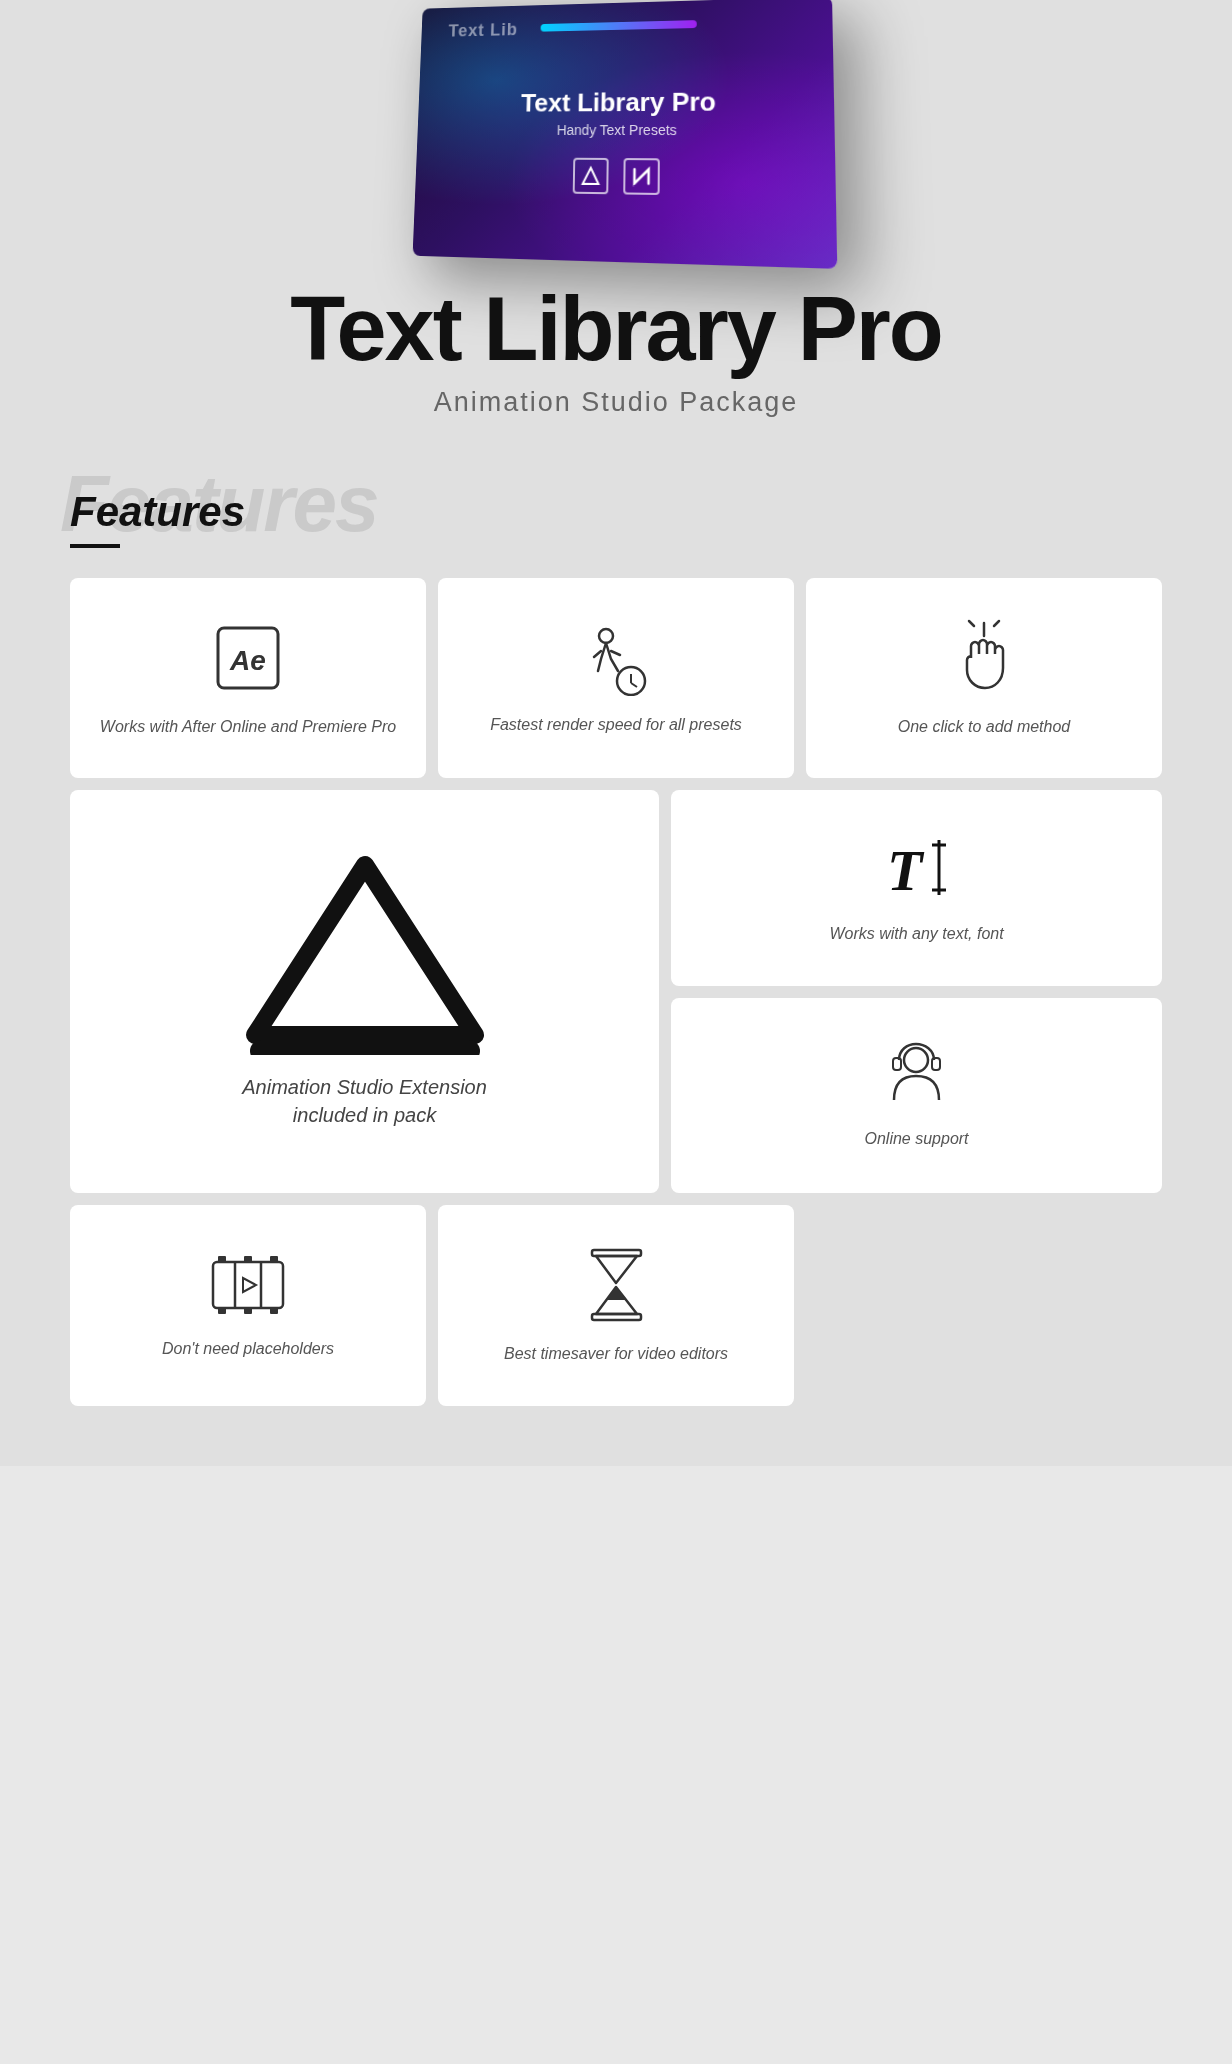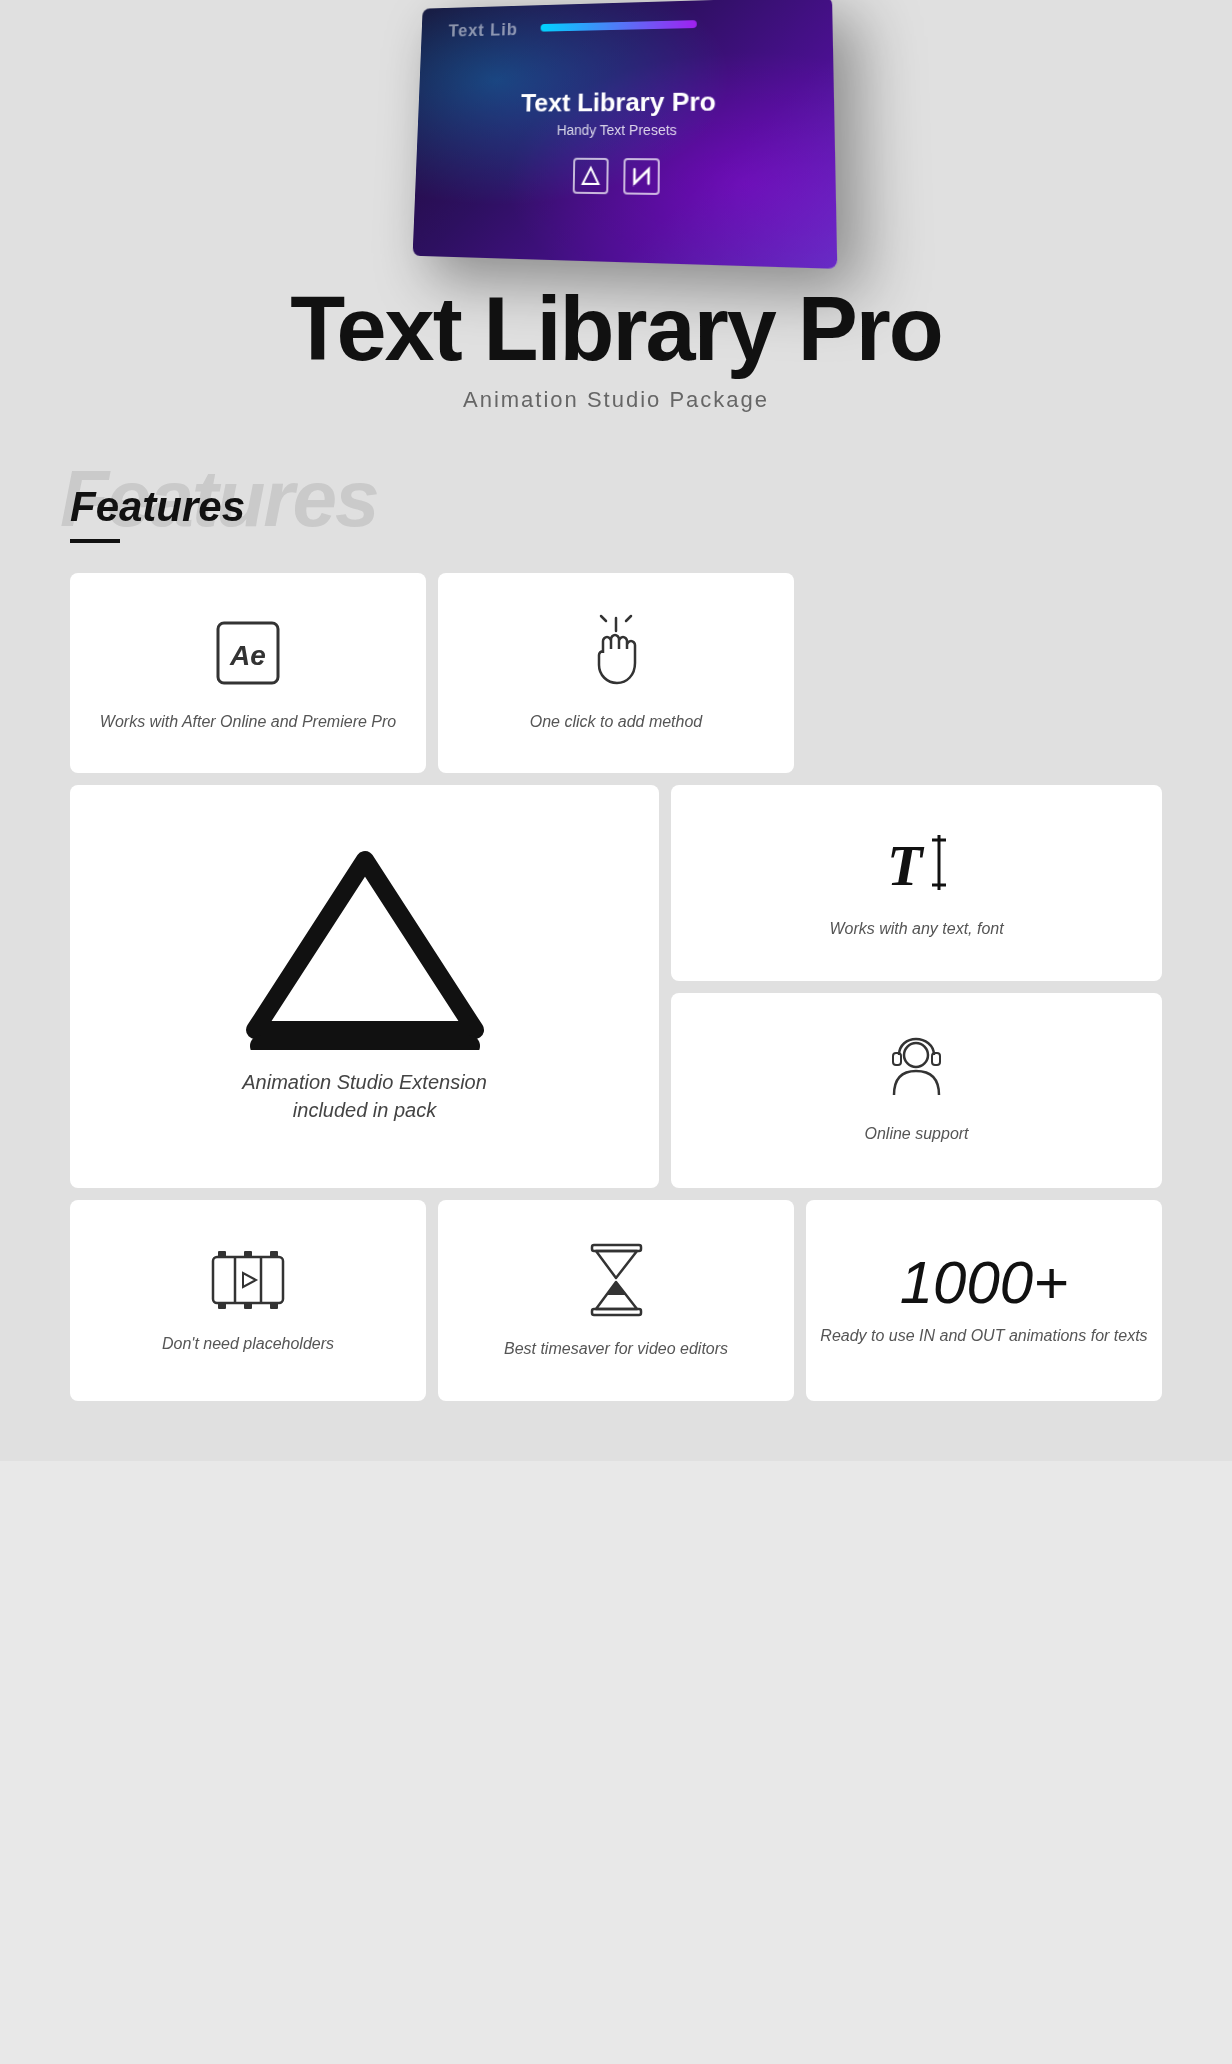--- a/index.html
+++ b/index.html
@@ -108,21 +108,21 @@
       font-size: 90px;
       font-weight: 900;
       color: #111;
       text-align: center;
       line-height: 1.1;
       margin-top: 20px;
       letter-spacing: -2px;
     }
 
     .product-subtitle {
-      font-size: 22px;
+      font-size: 27px;
       color: #666;
       text-align: center;
       margin-top: 8px;
       letter-spacing: 2px;
     }
 
     .features-section {
       background: #e0e0e0;
       padding: 40px 70px 60px;
       font-style: italic;
@@ -268,20 +268,38 @@
       <div class="feature-icon">
         <svg width="80" height="80" viewBox="0 0 80 80" fill="none" xmlns="http://www.w3.org/2000/svg">
           <rect x="10" y="10" width="60" height="60" rx="6" stroke="#333" stroke-width="3" fill="none"></rect>
           <text x="40" y="52" text-anchor="middle" font-size="28" font-weight="600" fill="#333" font-family="Arial">Ae</text>
         </svg>
       </div>
       <p class="feature-label">Works with After Online
 and Premiere Pro</p>
     </div>
 
+    <div class="feature-card">
+      <div class="feature-icon">
+        <svg width="80" height="75" viewBox="0 0 80 75" fill="none" xmlns="http://www.w3.org/2000/svg">
+
+          <circle cx="55" cy="60" r="14" stroke="#333" stroke-width="2.5" fill="none"></circle>
+          <line x1="55" y1="53" x2="55" y2="62" stroke="#333" stroke-width="2"></line>
+          <line x1="55" y1="62" x2="61" y2="66" stroke="#333" stroke-width="2"></line>
+
+          <circle cx="30" cy="15" r="7" stroke="#333" stroke-width="2.5" fill="none"></circle>
+          <path d="M30 22 L25 38 L22 50" stroke="#333" stroke-width="2.5" stroke-linecap="round"></path>
+          <path d="M30 22 L35 38 L42 50" stroke="#333" stroke-width="2.5" stroke-linecap="round"></path>
+          <path d="M25 30 L18 36" stroke="#333" stroke-width="2.5" stroke-linecap="round"></path>
+          <path d="M35 30 L44 34" stroke="#333" stroke-width="2.5" stroke-linecap="round"></path>
+        </svg>
+      </div>
+      <p class="feature-label">Fastest render speed
+for all presets</p>
+    </div>
 
     <div class="feature-card">
       <div class="feature-icon">
         <svg width="70" height="80" viewBox="0 0 70 80" fill="none" xmlns="http://www.w3.org/2000/svg">
 
           <line x1="35" y1="5" x2="35" y2="18" stroke="#333" stroke-width="2.5" stroke-linecap="round"></line>
           <line x1="25" y1="8" x2="20" y2="3" stroke="#333" stroke-width="2.5" stroke-linecap="round"></line>
           <line x1="45" y1="8" x2="50" y2="3" stroke="#333" stroke-width="2.5" stroke-linecap="round"></line>
 
           <path d="M22 40 L22 28 C22 26 24 24 26 24 C28 24 30 26 30 28 L30 36 L30 26 C30 24 32 22 34 22 C36 22 38 24 38 26 L38 36 L38 28 C38 26 40 24 42 24 C44 24 46 26 46 28 L46 36 L46 32 C46 30 48 28 50 28 C52 28 54 30 54 32 L54 50 C54 62 46 70 36 70 C26 70 18 62 18 52 L18 42 C18 40 20 38 22 38 Z" stroke="#333" stroke-width="2.5" fill="none"></path>
@@ -373,21 +391,15 @@
           <path d="M12 11 L32 38 L53 11 Z" stroke="#333" stroke-width="2.5" fill="none" stroke-linejoin="round"></path>
           <path d="M12 69 L32 42 L53 69 Z" stroke="#333" stroke-width="2.5" fill="none" stroke-linejoin="round"></path>
 
           <path d="M22 55 L32 42 L43 55 Z" fill="#333"></path>
         </svg>
       </div>
       <p class="feature-label">Best timesaver
 for video editors</p>
     </div>
 
-    <div class="feature-card">
-      <div class="feature-number">1000+</div>
-      <p class="feature-label">Ready to use
-IN and OUT animations
-for texts</p>
-    </div>
 
   </div>
 </div>
 
 </body></html>

